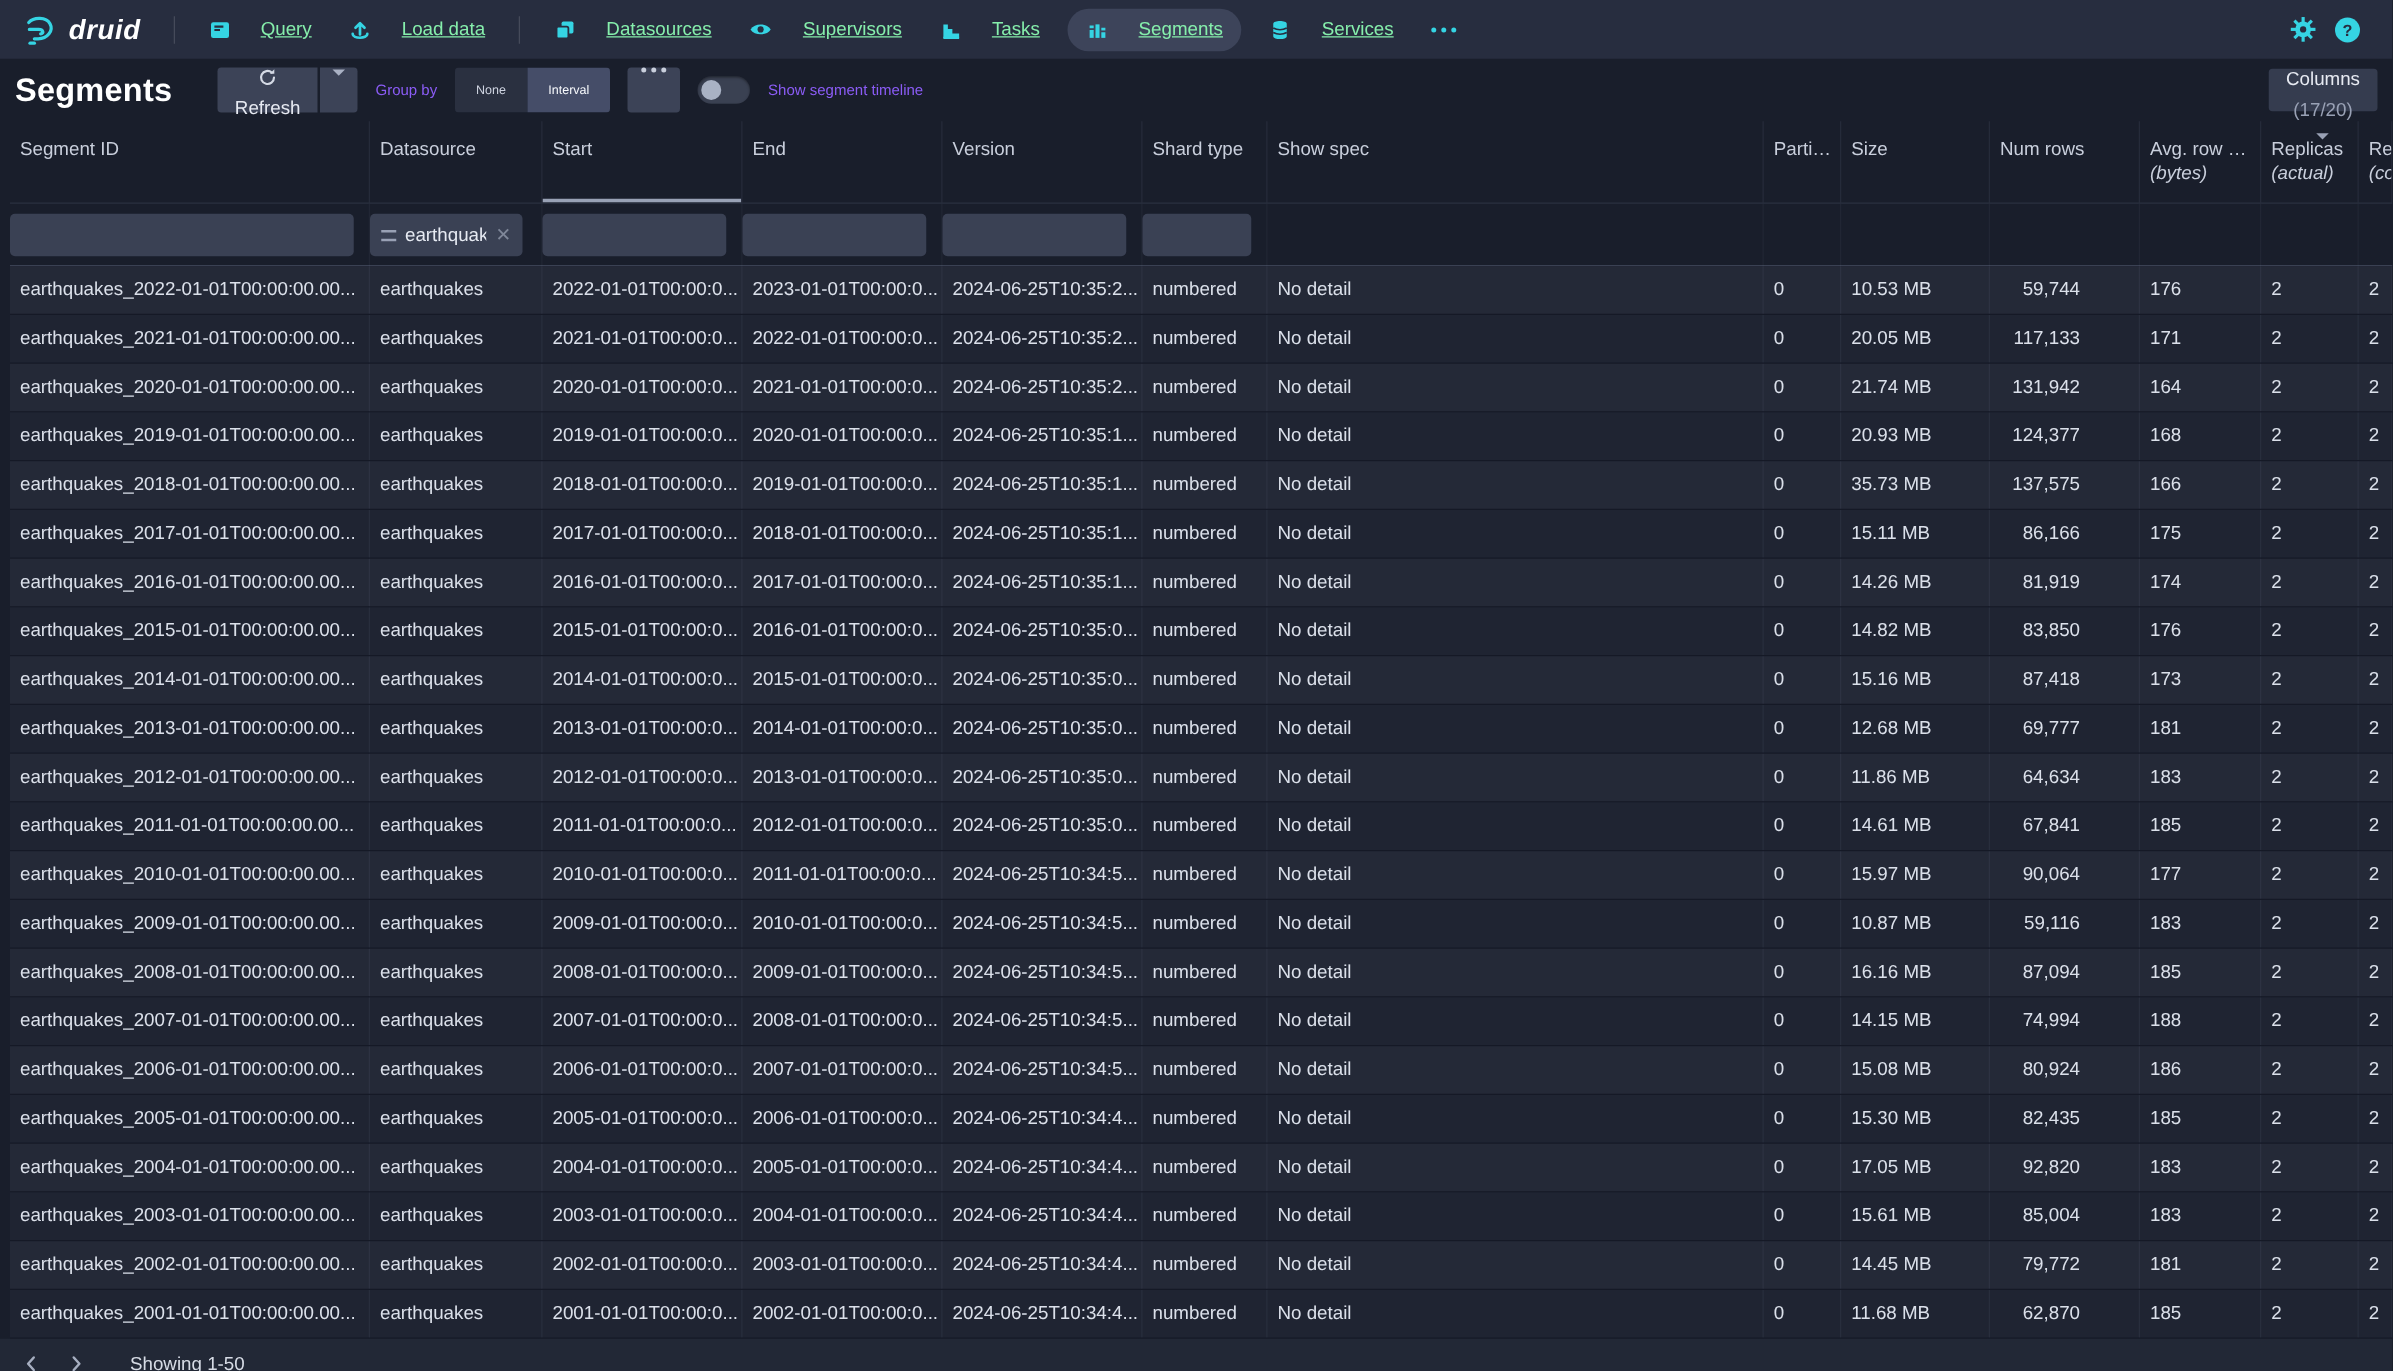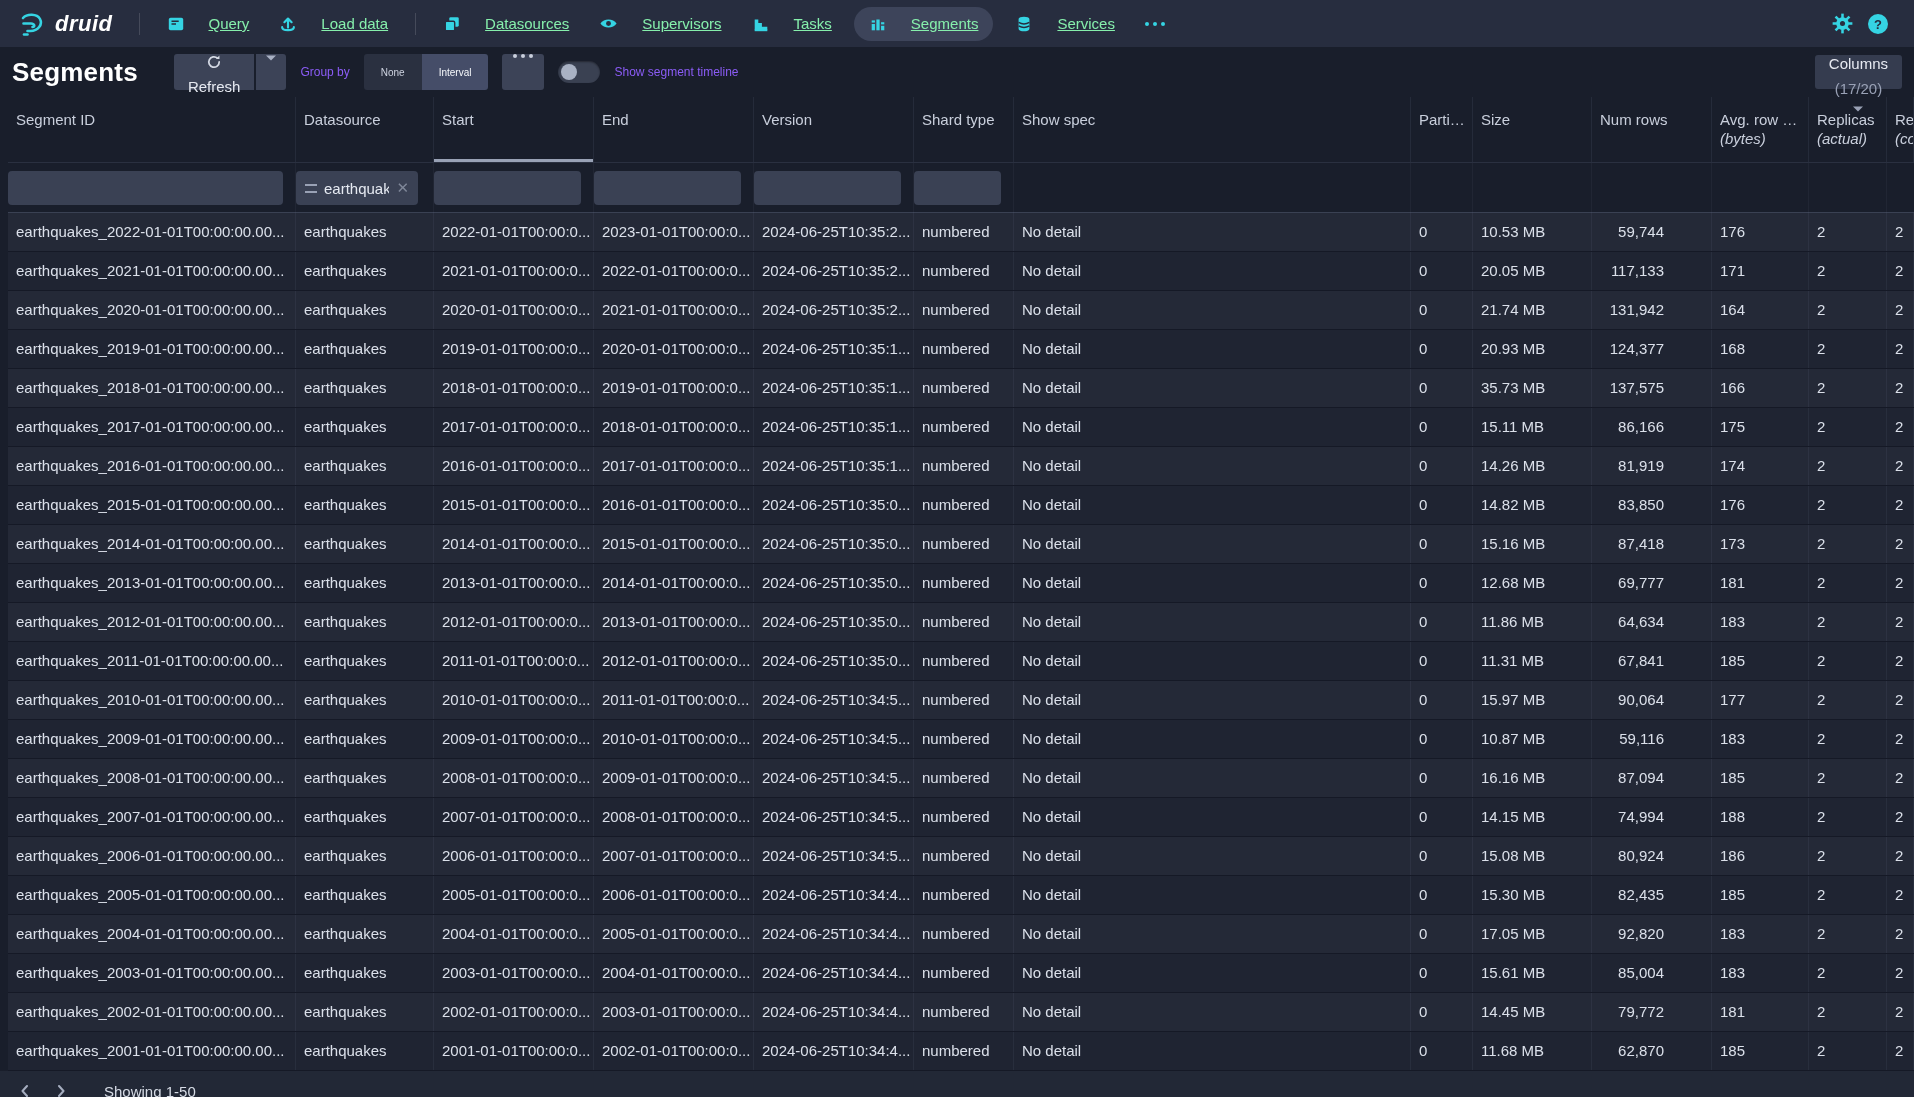--- a/index.html
+++ b/index.html
@@ -500,21 +500,21 @@
     </div>
       <div class="grid tr">
       <div class="td">earthquakes_2011-01-01T00:00:00.00...</div>
       <div class="td">earthquakes</div>
       <div class="td">2011-01-01T00:00:0...</div>
       <div class="td">2012-01-01T00:00:0...</div>
       <div class="td">2024-06-25T10:35:0...</div>
       <div class="td">numbered</div>
       <div class="td">No detail</div>
       <div class="td">0</div>
-      <div class="td">11.31 MB</div>
+      <div class="td">14.61 MB</div>
       <div class="td"><span class="num">67,841</span></div>
       <div class="td">185</div>
       <div class="td">2</div>
       <div class="td" style="text-overflow:clip">2</div>
     </div>
       <div class="grid tr">
       <div class="td">earthquakes_2010-01-01T00:00:00.00...</div>
       <div class="td">earthquakes</div>
       <div class="td">2010-01-01T00:00:0...</div>
       <div class="td">2011-01-01T00:00:0...</div>

